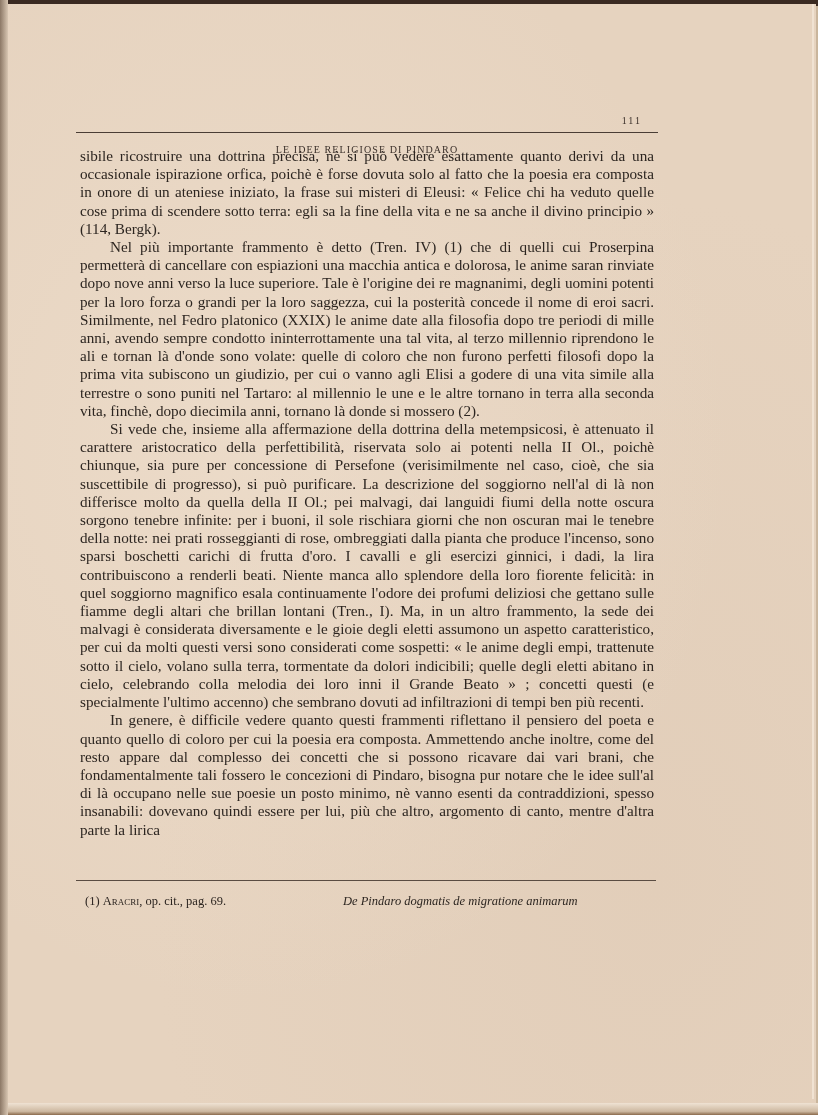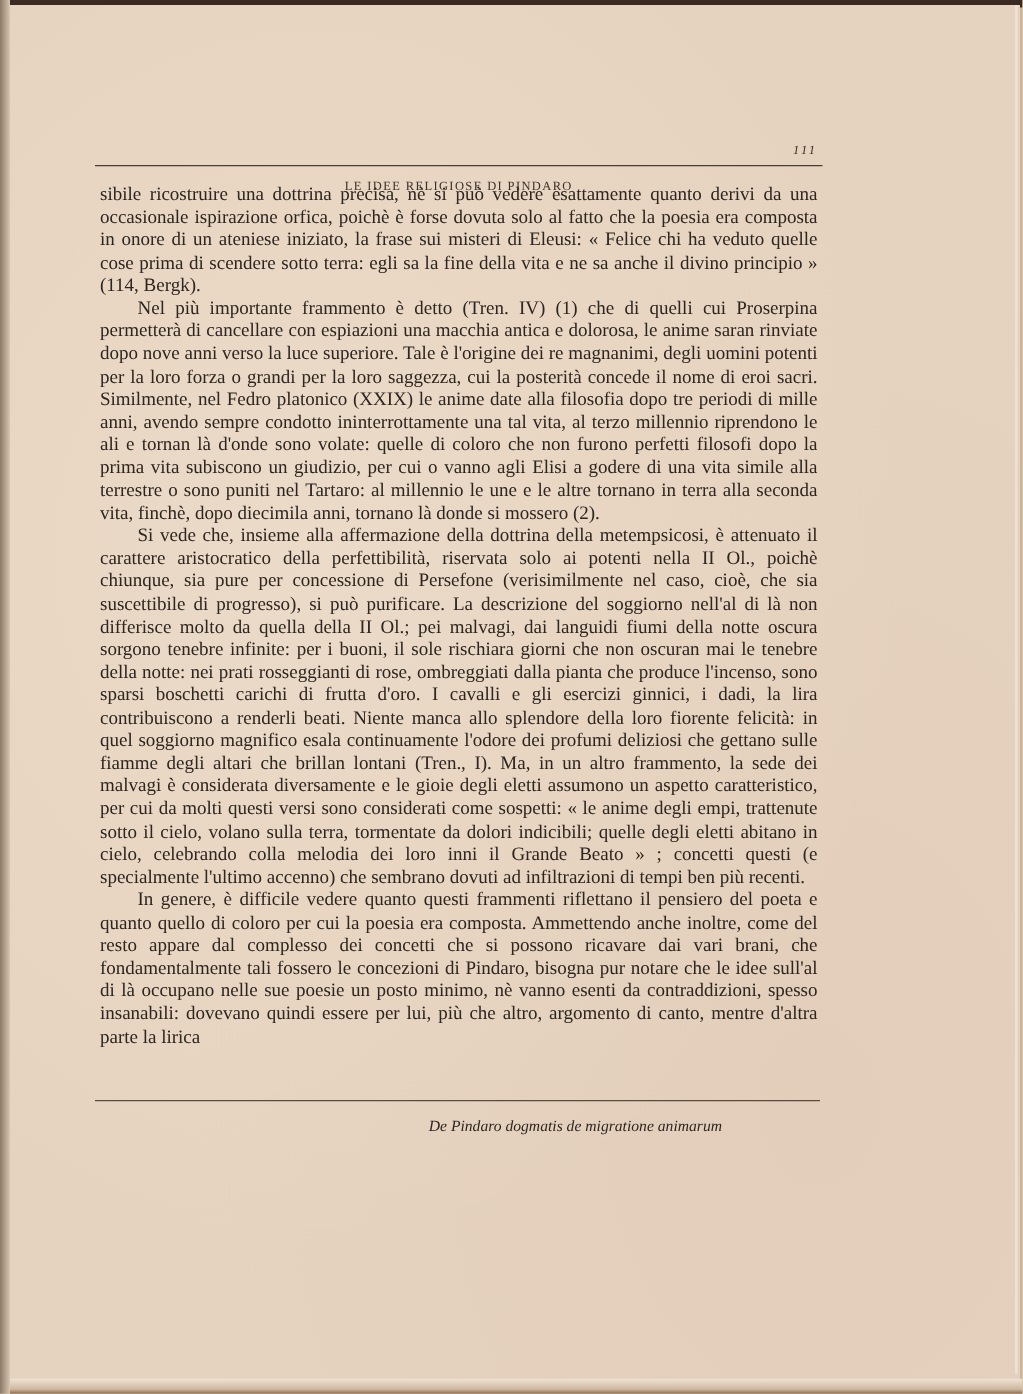--- a/index.html
+++ b/index.html
@@ -68,23 +68,22 @@
     }
     .running-head .title {
       position: absolute;
       left: 0;
       right: 0;
       text-align: center;
       margin-top: 29px;
     }
     .running-head .pageno {
       position: absolute;
-      right: 0;
+      right: 12px;
       letter-spacing: 2px;
-      font-style: italic;
     }
     .head-rule {
       position: absolute;
       left: 76px;
       top: 132px;
       width: 582px;
       height: 1px;
       background: #4a3d35;
     }
     .body-text {
@@ -164,17 +163,21 @@
   <p>sibile ricostruire una dottrina precisa, nè si può vedere esattamente quanto derivi da una occasionale ispirazione orfica, poichè è forse dovuta solo al fatto che la poesia era composta in onore di un ateniese iniziato, la frase sui misteri di Eleusi: « Felice chi ha veduto quelle cose prima di scendere sotto terra: egli sa la fine della vita e ne sa anche il divino principio » (114, Bergk).</p>
   <p class="indent">Nel più importante frammento è detto (Tren. IV) (1) che di quelli cui Proserpina permetterà di cancellare con espiazioni una macchia antica e dolorosa, le anime saran rinviate dopo nove anni verso la luce superiore. Tale è l'origine dei re magnanimi, degli uomini potenti per la loro forza o grandi per la loro saggezza, cui la posterità concede il nome di eroi sacri. Similmente, nel Fedro platonico (XXIX) le anime date alla filosofia dopo tre periodi di mille anni, avendo sempre condotto ininterrottamente una tal vita, al terzo millennio riprendono le ali e tornan là d'onde sono volate: quelle di coloro che non furono perfetti filosofi dopo la prima vita subiscono un giudizio, per cui o vanno agli Elisi a godere di una vita simile alla terrestre o sono puniti nel Tartaro: al millennio le une e le altre tornano in terra alla seconda vita, finchè, dopo diecimila anni, tornano là donde si mossero (2).</p>
   <p class="indent">Si vede che, insieme alla affermazione della dottrina della metempsicosi, è attenuato il carattere aristocratico della perfettibilità, riservata solo ai potenti nella II Ol., poichè chiunque, sia pure per concessione di Persefone (verisimilmente nel caso, cioè, che sia suscettibile di progresso), si può purificare. La descrizione del soggiorno nell'al di là non differisce molto da quella della II Ol.; pei malvagi, dai languidi fiumi della notte oscura sorgono tenebre infinite: per i buoni, il sole rischiara giorni che non oscuran mai le tenebre della notte: nei prati rosseggianti di rose, ombreggiati dalla pianta che produce l'incenso, sono sparsi boschetti carichi di frutta d'oro. I cavalli e gli esercizi ginnici, i dadi, la lira contribuiscono a renderli beati. Niente manca allo splendore della loro fiorente felicità: in quel soggiorno magnifico esala continuamente l'odore dei profumi deliziosi che gettano sulle fiamme degli altari che brillan lontani (Tren., I). Ma, in un altro frammento, la sede dei malvagi è considerata diversamente e le gioie degli eletti assumono un aspetto caratteristico, per cui da molti questi versi sono considerati come sospetti: « le anime degli empi, trattenute sotto il cielo, volano sulla terra, tormentate da dolori indicibili; quelle degli eletti abitano in cielo, celebrando colla melodia dei loro inni il Grande Beato » ; concetti questi (e specialmente l'ultimo accenno) che sembrano dovuti ad infiltrazioni di tempi ben più recenti.</p>
   <p class="indent">In genere, è difficile vedere quanto questi frammenti riflettano il pensiero del poeta e quanto quello di coloro per cui la poesia era composta. Ammettendo anche inoltre, come del resto appare dal complesso dei concetti che si possono ricavare dai vari brani, che fondamentalmente tali fossero le concezioni di Pindaro, bisogna pur notare che le idee sull'al di là occupano nelle sue poesie un posto minimo, nè vanno esenti da contraddizioni, spesso insanabili: dovevano quindi essere per lui, più che altro, argomento di canto, mentre d'altra parte la lirica</p>
 </div>
 
 <div class="fn-rule"></div>
 
 <div class="footnotes">
   <div class="fn-col-left">
+    <div class="fn-line">
+      <span>(1)</span>
+      <span class="sc">Aracri</span><span>, op. cit., pag. 69.</span>
+    </div>
   </div>
   <div class="fn-col-right">
     <div class="fn-line it">De Pindaro dogmatis de migratione animarum</div>
   </div>
 </div>
 
 </body></html>

